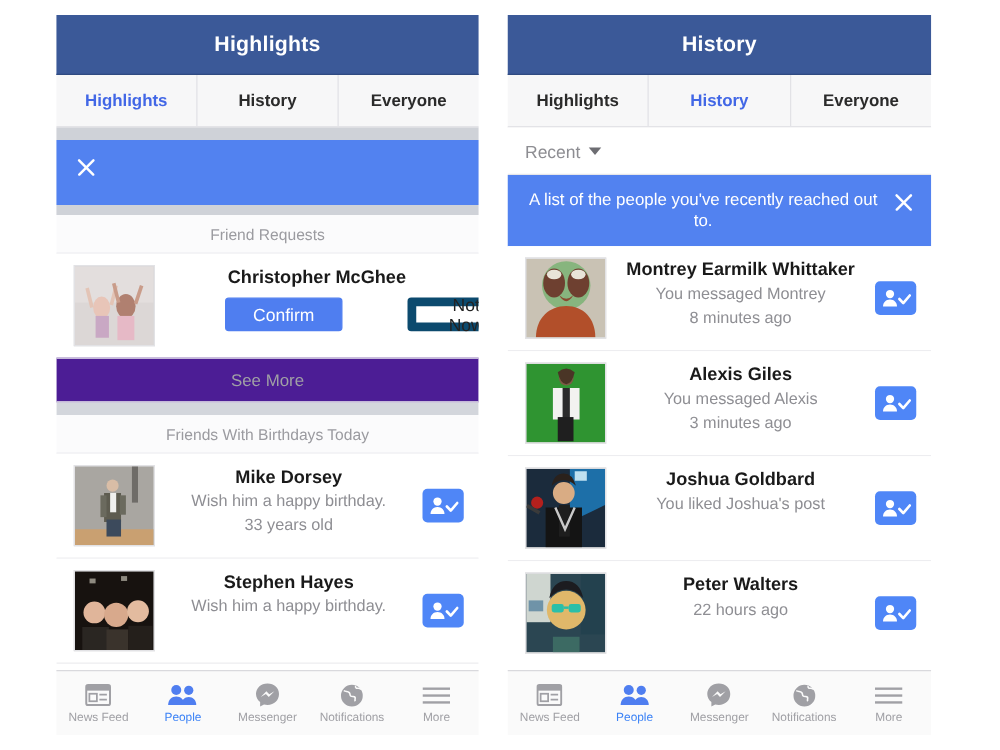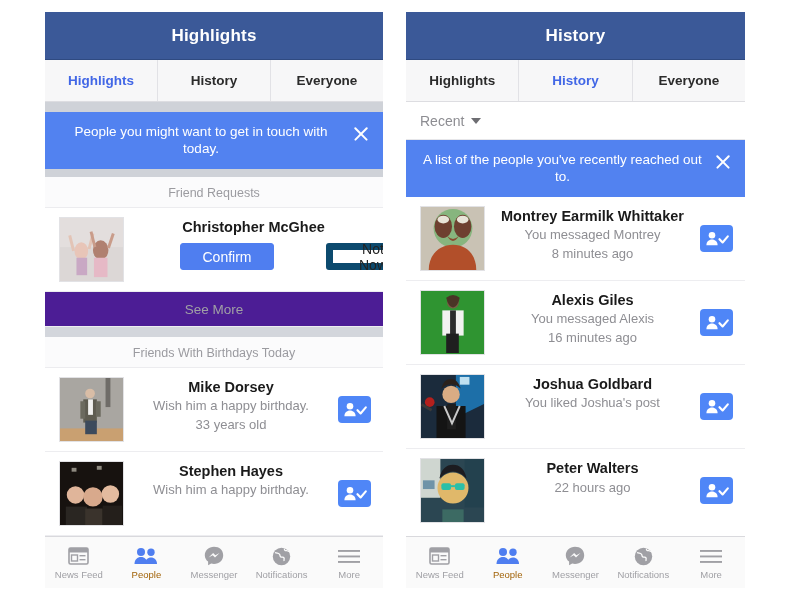--- a/index.html
+++ b/index.html
@@ -157,21 +157,21 @@
   .bottombar{
     flex:0 0 auto; height:52px; background:#fafafa;
     border-top:1px solid #d9d9dd;
     display:flex; align-items:stretch;
   }
   .bitem{
     flex:1 1 0; display:flex; flex-direction:column;
     align-items:center; justify-content:center; gap:2px;
     cursor:pointer; color:#a0a0a5;
   }
-  .bitem.active{ color:#a16207; }
+  .bitem.active{ color:#3b82f6; }
   .bicon{ height:21px; display:flex; align-items:center; justify-content:center;}
   .bicon svg{ display:block; }
   .blabel{ font-size:9.5px; line-height:11px; }
 </style>
 </head>
 <body>
 
 <div id="stage">
 
   <div class="phone" id="phone-left">
@@ -188,21 +188,20 @@
           <span>History</span>
         </div>
       <div class="tab">
           <span>Everyone</span>
         </div>
     </div>
 
     <div class="strip"></div>
 
     <div class="banner">
-      <div class="banner-text">People you might want to get in touch with today.</div>
       <div class="banner-close"></div>
     </div>
 
     <div class="strip thin"></div>
 
     <div class="body">
 
       <div class="section-head">Friend Requests</div>
 
       <div class="row nosep">
@@ -412,21 +411,21 @@
             <circle cx="33" cy="12" r="6" fill="#7a5b44"></circle>
             <path d="M26 7 q7-6 14 0 q-2 9 -7 10 q-5-1 -7-10z" fill="#4a3526"></path>
             <path d="M22 20 h22 v26 h-22 z" fill="#f2f2f0"></path>
             <path d="M30 20 h6 v26 h-6 z" fill="#2b2b2b"></path>
             <rect x="26" y="44" width="13" height="20" fill="#1f1f1f"></rect>
           </svg>
         </div>
         <div class="rowmain">
           <div class="rname">Alexis Giles</div>
           <div class="rsub">You messaged Alexis</div>
-          <div class="rsub second">16 minutes ago</div>
+          <div class="rsub second">3 minutes ago</div>
         </div>
         <div class="addfriend">
           <svg viewBox="0 0 25 17" aria-hidden="true">
             <circle cx="8" cy="5.2" r="3.3" fill="#ffffff"></circle>
             <path d="M2.4 15.2 c0-3.4 2.5-5.6 5.6-5.6 s5.6 2.2 5.6 5.6 z" fill="#ffffff"></path>
             <path d="M15.5 9.2 l3.1 3.3 l5.2-6.1" stroke="#ffffff" stroke-width="2.1" fill="none" stroke-linecap="round" stroke-linejoin="round"></path>
           </svg>
         </div>
       </div>
 

